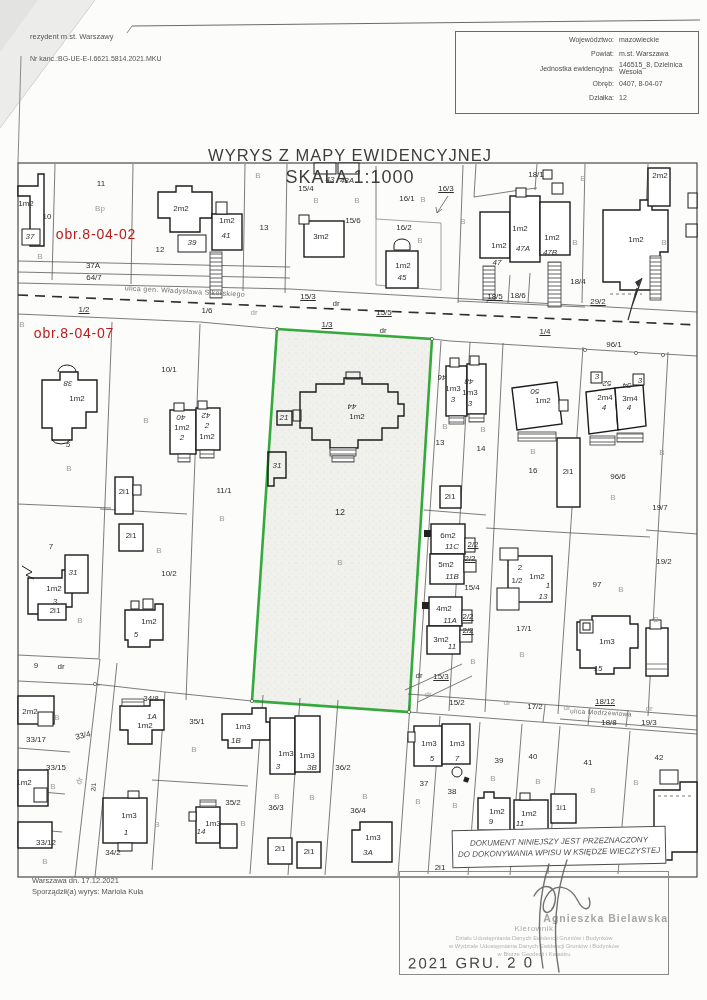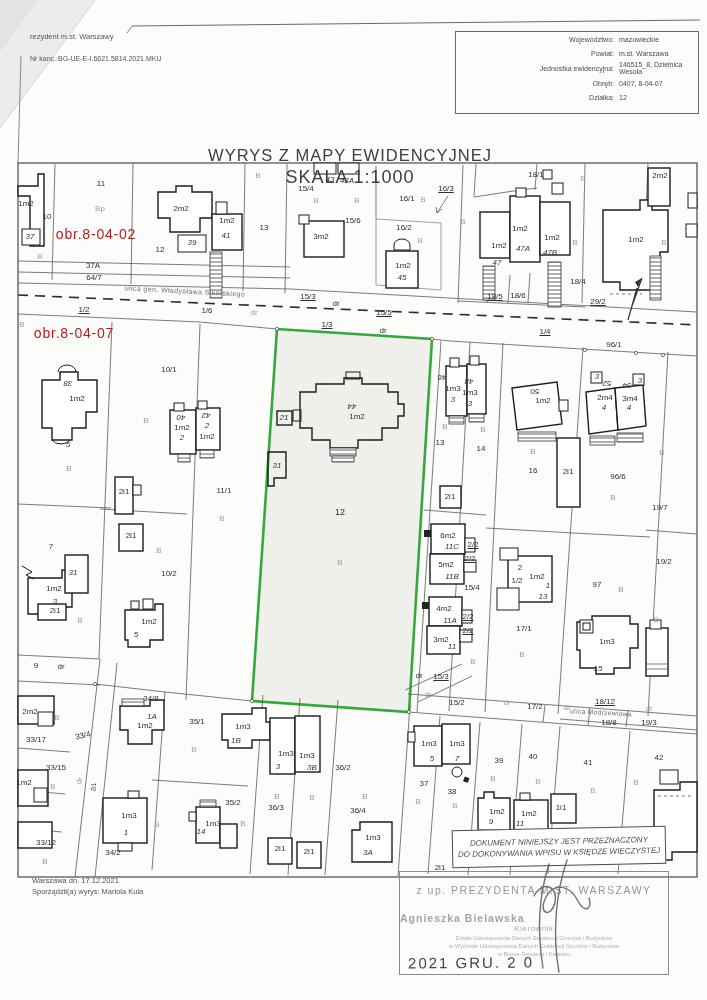--- a/index.html
+++ b/index.html
@@ -29,21 +29,21 @@
   #title-line2{font-size:18px;letter-spacing:1px;margin-top:2px;}
   
   #footer-block{position:absolute;left:32px;top:876px;z-index:6;font-size:7.5px;color:#545454;line-height:10.5px;}
   
   #purpose-stamp{position:absolute;left:452px;top:828px;width:212px;height:36px;border:1.3px solid #4c4c4c;
      background:#fff;z-index:8;transform:rotate(-1.2deg);display:flex;flex-direction:column;
      justify-content:center;text-align:center;font-style:italic;color:#4f4f4f;font-size:8px;line-height:11px;}
   #sig-box{position:absolute;left:399px;top:871px;width:268px;height:102px;border:1px solid #8a8a8a;z-index:7;}
   #authority-line{position:absolute;left:0;top:12px;width:100%;text-align:center;font-size:10.5px;
      letter-spacing:1.5px;color:#989898;}
-  #signer-name{position:absolute;left:0;top:40px;width:100%;text-align:left;font-size:10.5px;
+  #signer-name{position:absolute;left:0;top:40px;width:100%;text-align:right;font-size:10.5px;
      font-weight:bold;letter-spacing:1px;color:#a5a5a5;}
   #signer-title{position:absolute;left:0;top:52px;width:100%;text-align:center;font-size:8px;
      letter-spacing:.5px;color:#ababab;}
   .dept-line{width:100%;text-align:center;font-size:5.8px;color:#b2b2b2;line-height:8px;}
   #dept-block{position:absolute;left:0;top:62px;width:100%;}
   #date-stamp{position:absolute;left:8px;top:82px;font-family:Liberation Sans, sans-serif;
      font-size:15px;letter-spacing:2px;color:#454545;transform:rotate(-.5deg);}
   #sig-overlay{z-index:10;pointer-events:none;}
 </style>
 </head>
@@ -518,21 +518,20 @@
     <div>Warszawa dn. 17.12.2021</div>
     <div>Sporządził(a) wyrys: Mariola Kula</div>
   </div>
 
   <div id="purpose-stamp">
     <div>DOKUMENT NINIEJSZY JEST PRZEZNACZONY</div>
     <div>DO DOKONYWANIA WPISU W KSIĘDZE WIECZYSTEJ</div>
   </div>
 
   <div id="sig-box">
-    <div id="authority-line">z up. PREZYDENTA M.ST. WARSZAWY</div>
     <div id="signer-name">Agnieszka Bielawska</div>
     <div id="signer-title">Kierownik</div>
     <div id="dept-block">
       <div class="dept-line">Działu Udostępniania Danych Ewidencji Gruntów i Budynków</div>
       <div class="dept-line">w Wydziale Udostępniania Danych Ewidencji Gruntów i Budynków</div>
       <div class="dept-line">w Biurze Geodezji i Katastru</div>
     </div>
     <div id="date-stamp">2021 GRU. 2 0</div>
   </div>
 

